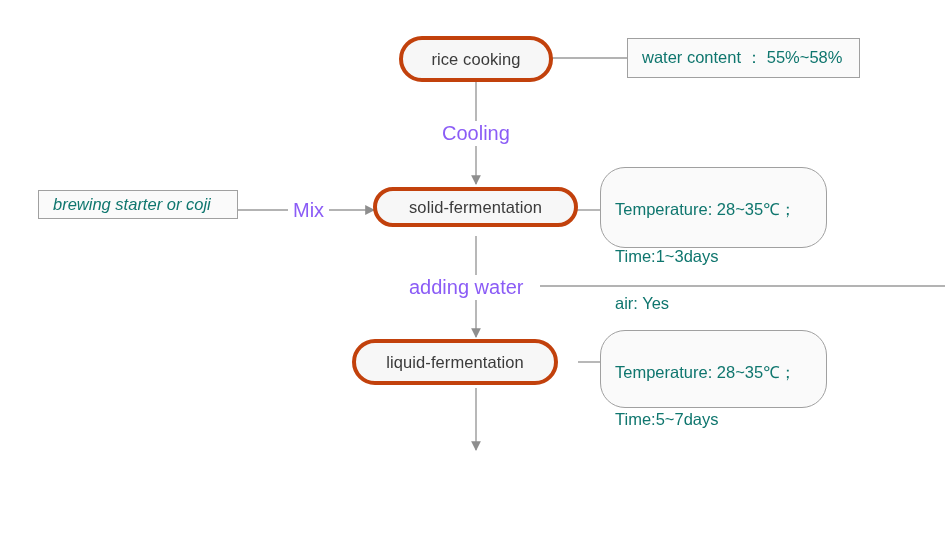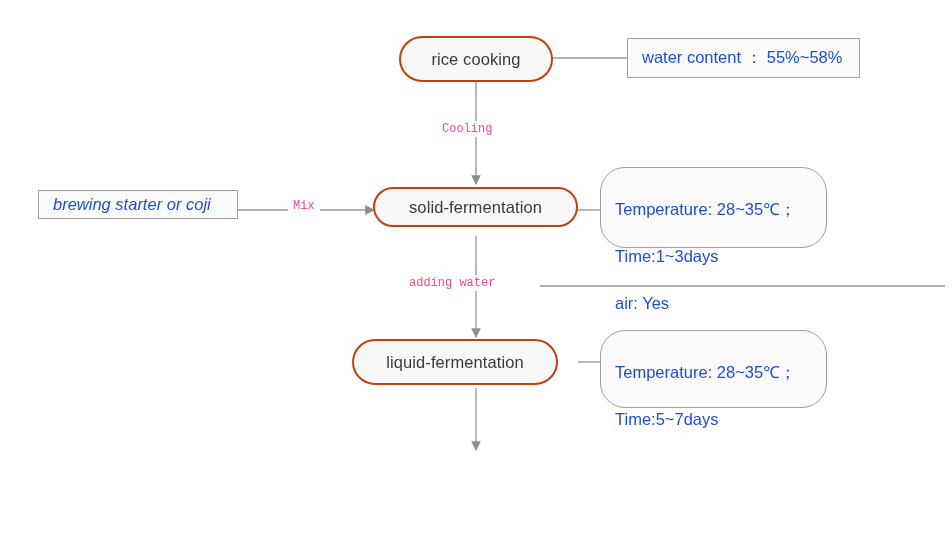--- a/index.html
+++ b/index.html
@@ -27,64 +27,63 @@
     width: 952px;
     height: 534px;
     pointer-events: none;
   }
 
   
   .node {
     position: absolute;
     box-sizing: border-box;
     background: #f7f7f7;
-    border: 2px solid #c2410c;
+    border: 4px solid #c2410c;
     border-radius: 24px;
     display: flex;
     align-items: center;
     justify-content: center;
     font-size: 16.5px;
     color: #3b3b3b;
     letter-spacing: .1px;
     white-space: nowrap;
     z-index: 3;
   }
 
   
   .anno {
     position: absolute;
     box-sizing: border-box;
     background: #fafafa;
     border: 1px solid #a0a0a0;
     font-size: 16.5px;
-    color: #1d4ed8;
+    color: #0f766e;
     line-height: 1.42;
     white-space: pre-line;
     z-index: 3;
   }
   .anno.single {
     display: flex;
     align-items: center;
     padding-left: 14px;
   }
   .anno.multi {
     padding: 7px 0 7px 14px;
     border-radius: 25px;
   }
 
   
   .edge-label {
     position: absolute;
     background: #ffffff;
-    font-size: 12px;
-    color: #ec4899;
+    font-size: 20px;
+    color: #8b5cf6;
     white-space: nowrap;
     padding: 1px 5px;
     z-index: 4;
-    font-family: Liberation Mono, monospace;
   }
 
   
   .note-text {
     position: absolute;
     font-size: 16.5px;
     color: #3b3b3b;
     white-space: nowrap;
     background: #ffffff;
     z-index: 4;

